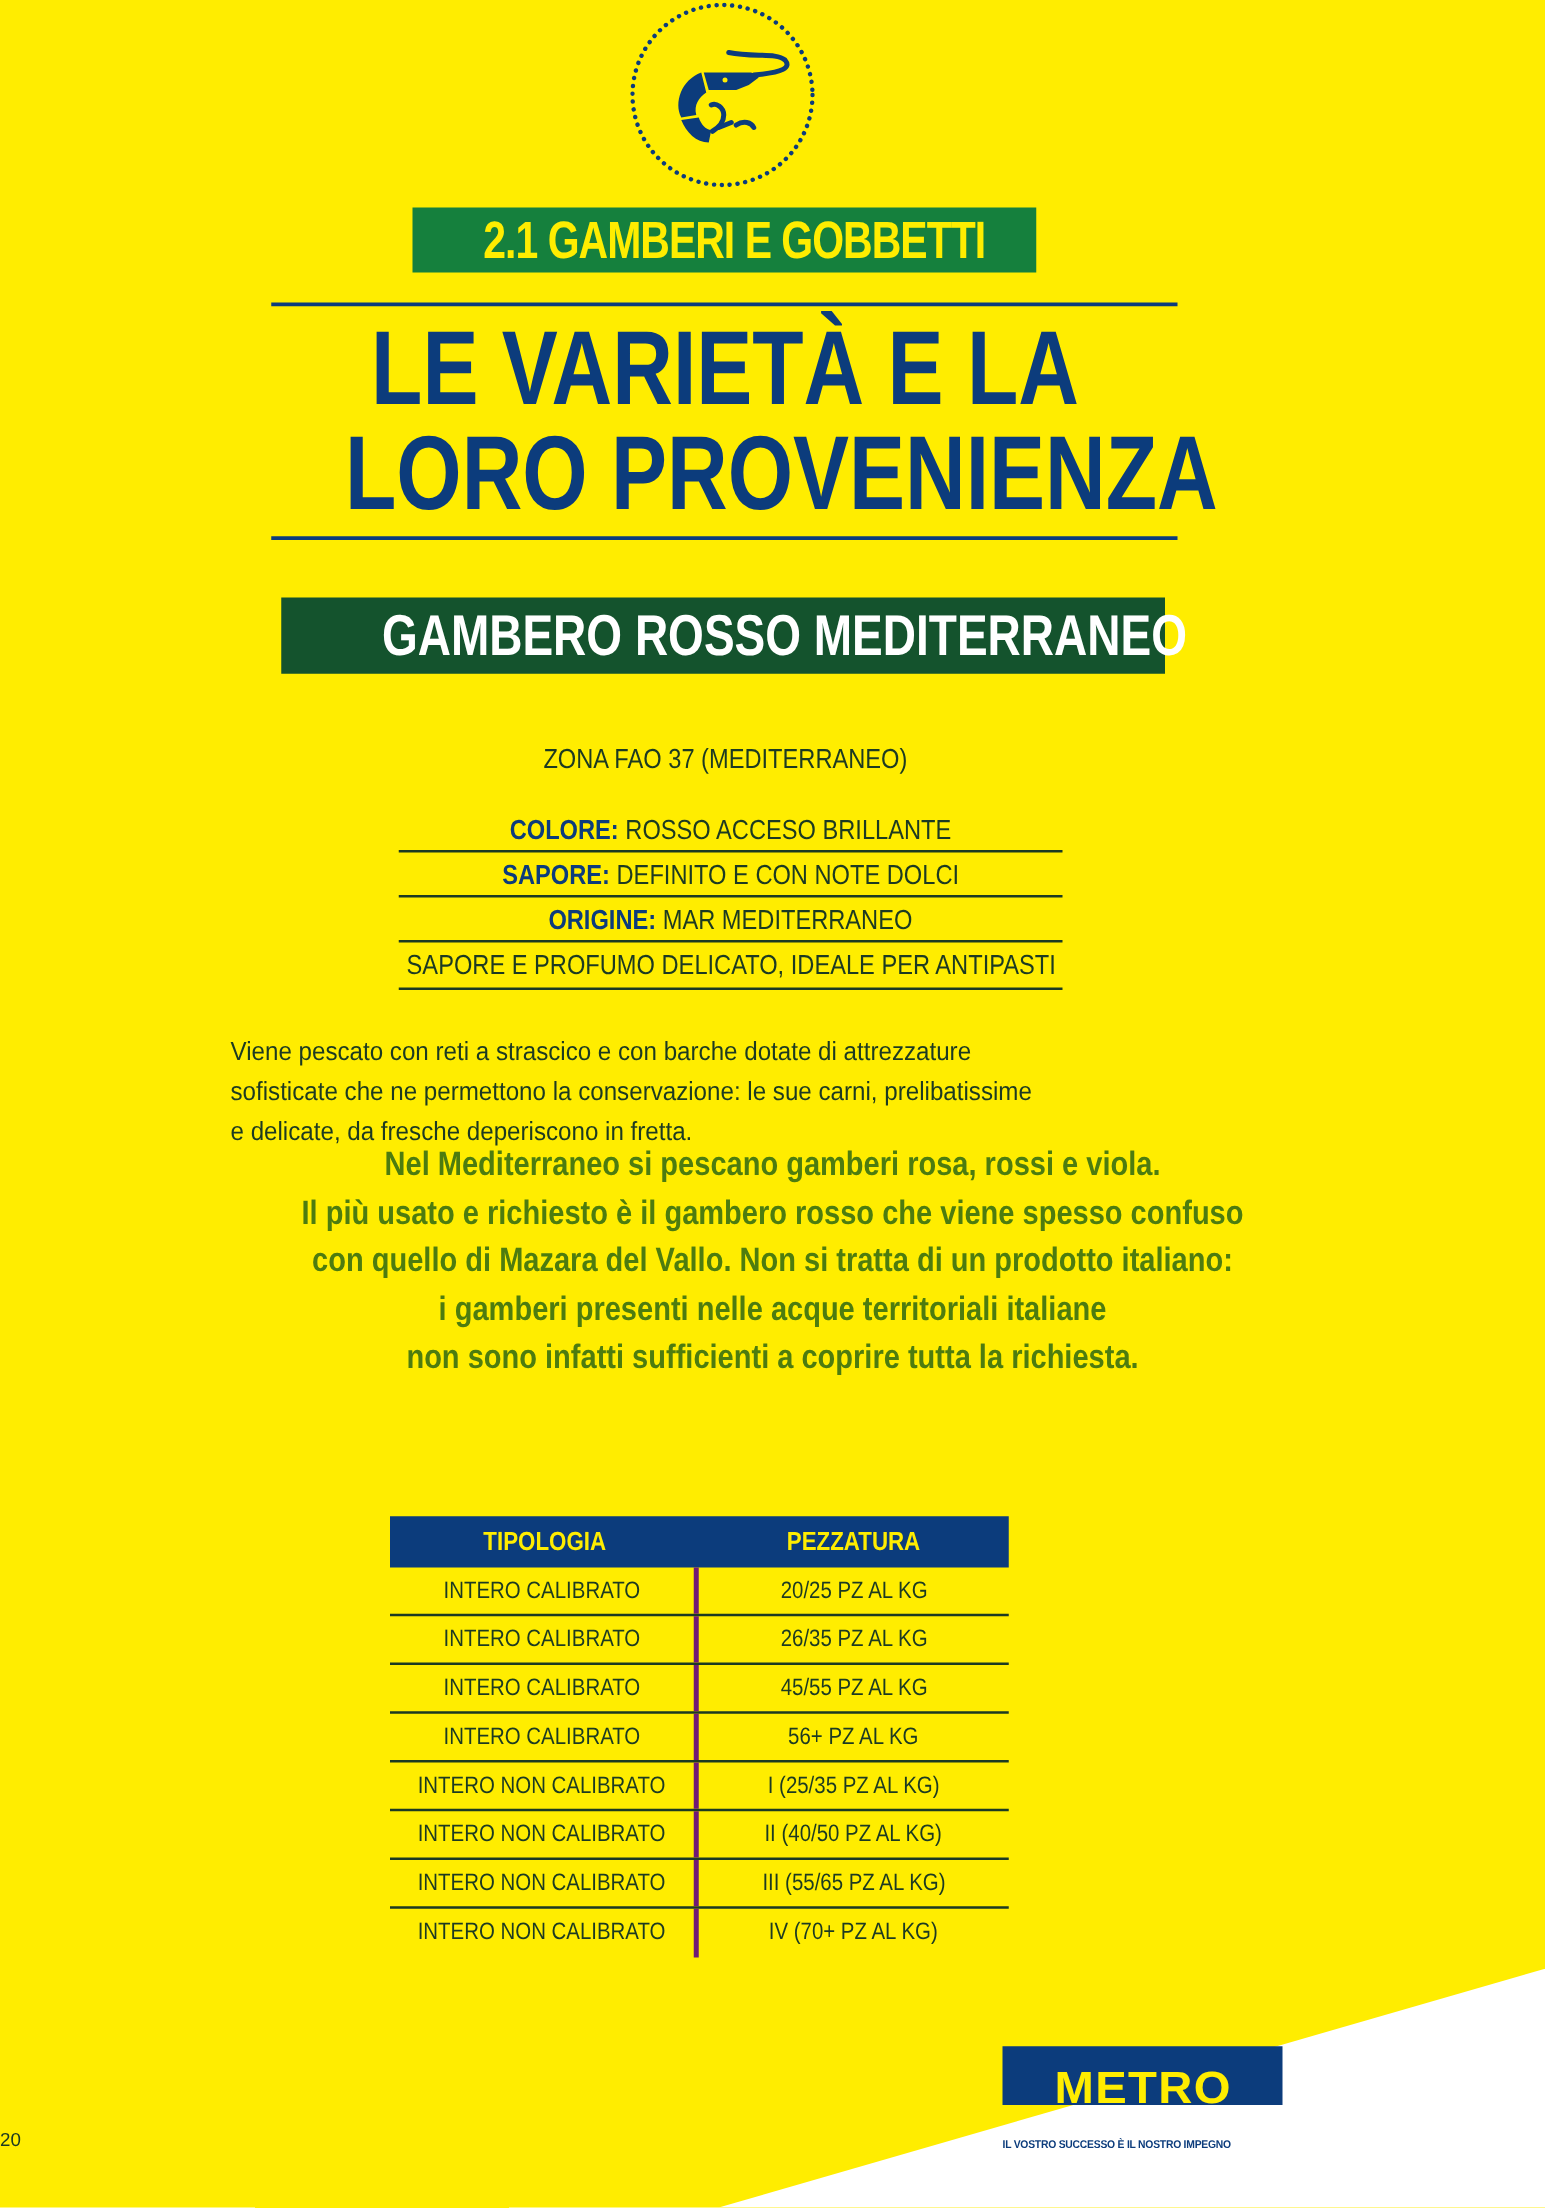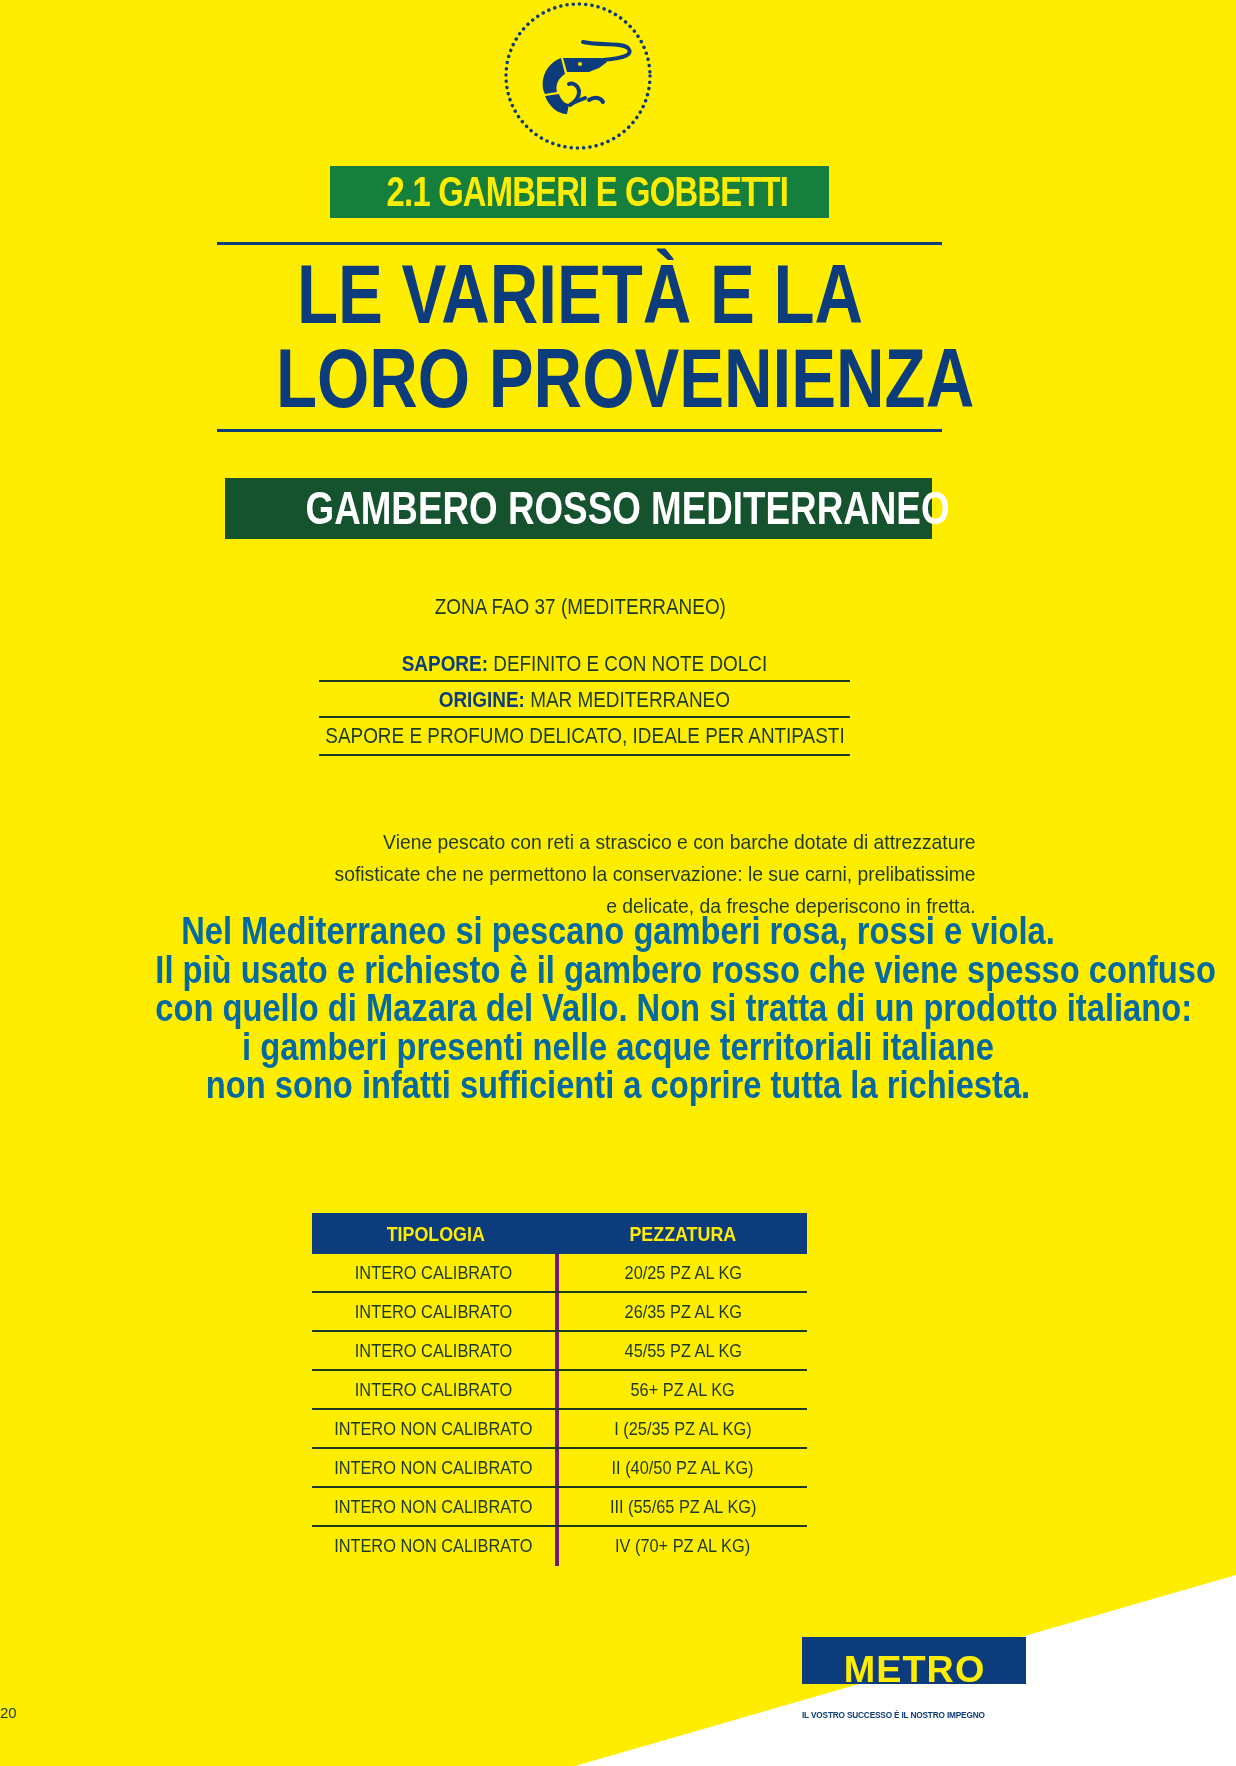--- a/index.html
+++ b/index.html
@@ -55,28 +55,28 @@
   .attrs { left: 319px; top: 614px; width: 531px; }
   .attr {
     height: 36px; line-height: 36px; text-align: center; font-size: 22px;
     border-bottom: 2px solid #1c3a22; box-sizing: border-box; position: relative;
   }
   .attr-wide { margin-left: -40px; margin-right: -40px; border-bottom: none; }
   .attr-wide-line { height: 2px; background: #1c3a22; }
   .attr b { color: #0c3c7c; font-weight: bold; }
 
   .body-para {
-    left: 150px; top: 794px; width: 860px; text-align: right;
+    left: 150px; top: 794px; width: 860px; text-align: left;
     font-size: 21px; line-height: 32px;
   }
   .body-para span { display: block; white-space: nowrap; transform: scaleX(0.92); transform-origin: center; }
 
   .bold-para {
     left: 80px; top: 912px; width: 1076px; text-align: center;
-    color: #0369a1; font-weight: bold; font-size: 38px; line-height: 38.5px;
+    color: #4d7c0f; font-weight: bold; font-size: 27px; line-height: 38.5px;
   }
   .bold-para span { display: block; white-space: nowrap; transform: scaleX(0.86); transform-origin: center; }
 
   .table { left: 312px; top: 1181px; width: 495px; }
   .thead {
     display: flex; height: 41px; background: #0c3c7c; color: #ffed00;
     font-weight: bold; font-size: 21px; line-height: 41px;
   }
   .thead div { flex: 0 0 247px; text-align: center; }
   .thead div:last-child { flex: 1; }
@@ -136,20 +136,23 @@
 <div class="abs species">
   <span>GAMBERO ROSSO MEDITERRANEO</span>
 </div>
 
 <div class="abs zona thin">
   <span>ZONA FAO 37 (MEDITERRANEO)</span>
 </div>
 
 <div class="abs attrs thin">
   <div class="attr">
+    <span class="inner"><b>COLORE:</b> <span>ROSSO ACCESO BRILLANTE</span></span>
+  </div>
+  <div class="attr">
     <span class="inner"><b>SAPORE:</b> <span>DEFINITO E CON NOTE DOLCI</span></span>
   </div>
   <div class="attr">
     <span class="inner"><b>ORIGINE:</b> <span>MAR MEDITERRANEO</span></span>
   </div>
   <div class="attr attr-wide">
     <span class="inner">SAPORE E PROFUMO DELICATO, IDEALE PER ANTIPASTI</span>
   </div>
   <div class="attr-wide-line"></div>
 </div>

